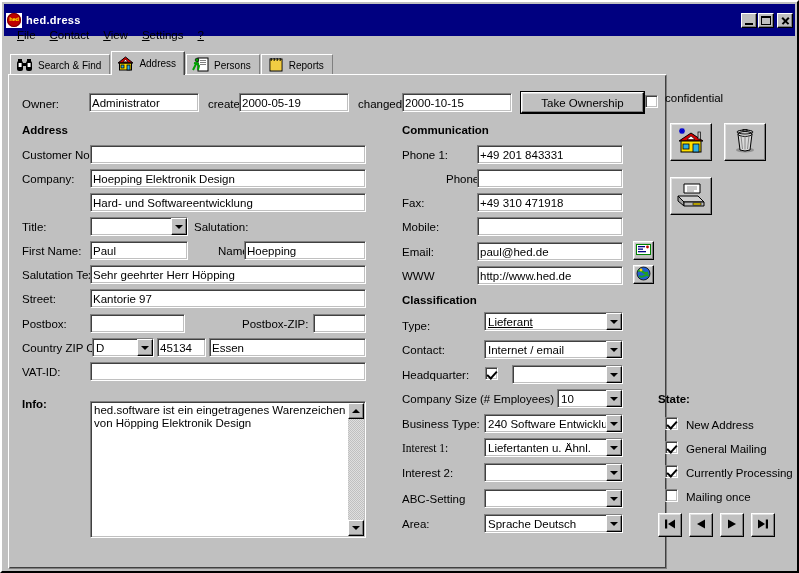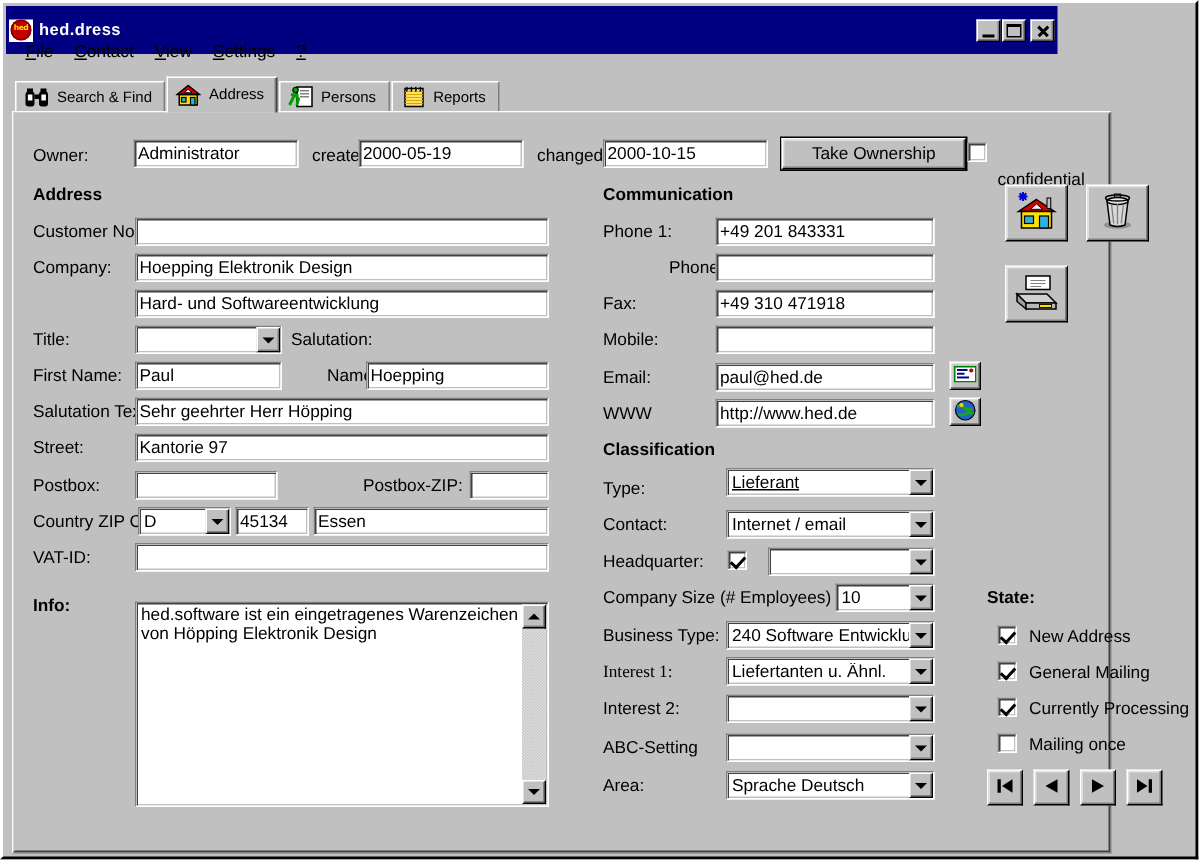--- a/index.html
+++ b/index.html
@@ -21,21 +21,21 @@
     border-top-color: #ffffff;
     border-left-color: #ffffff;
     border-right-color: #000000;
     border-bottom-color: #000000;
     overflow: hidden;
   }
 
   
   .titlebar {
     position: absolute; left: 2px; top: 2px;
-    width: 701px; height: 19px;
+    width: 791px; height: 19px;
     background: #000080;
     display: flex; align-items: center;
     padding: 16px 2px;
     justify-content: center;
   }
   .title-icon {
     width: 16px; height: 15px;
     margin-right: 4px;
     position: relative;
     background: #ffffff;
@@ -124,21 +124,21 @@
     border-top-color: #ffffff;
     border-right-color: #404040;
     box-shadow: inset -1px 0 0 #808080;
   }
   .tab-icon { width: 17px; height: 16px; margin-right: 5px; flex: 0 0 auto; }
   .tab-label { white-space: nowrap; }
 
   
   .panel {
     position: absolute; left: 6px; top: 72px;
-    width: 733px; height: 495px;
+    width: 659px; height: 495px;
     background: #c0c0c0;
     border: 1px solid #ffffff;
     border-right-color: #808080;
     border-bottom-color: #808080;
   }
   .panel-inner {
     position: absolute; inset: 0;
     border: 1px solid #c0c0c0;
     border-right-color: #404040;
     border-bottom-color: #404040;
@@ -405,21 +405,21 @@
 
     <div class="lbl" style="left:198px; top:22px;">created:</div>
     <div class="fld" style="left:229px; top:17px; width:110px; height:19px;">2000-05-19</div>
 
     <div class="lbl" style="left:348px; top:22px;">changed:</div>
     <div class="fld" style="left:392px; top:17px; width:110px; height:19px;">2000-10-15</div>
 
     <div class="btn defaulted" style="left:511px; top:16px; width:123px; height:21px;">Take Ownership</div>
 
     <div class="cb" style="left:635px; top:19px;"></div>
-    <div class="lbl" style="left:655px; top:38px;">confidential</div>
+    <div class="lbl" style="left:655px; top:16px;">confidential</div>
 
     <div class="section-title" style="left:12px; top:48px;">Address</div>
 
     <div class="lbl" style="left:12px; top:73px;">Customer No.:</div>
     <div class="fld" style="left:80px; top:69px; width:276px; height:19px;"></div>
 
     <div class="lbl" style="left:12px; top:97px;">Company:</div>
     <div class="fld" style="left:80px; top:93px; width:276px; height:19px;">Hoepping Elektronik Design</div>
     <div class="fld" style="left:80px; top:117px; width:276px; height:19px;">Hard- und Softwareentwicklung</div>
 

